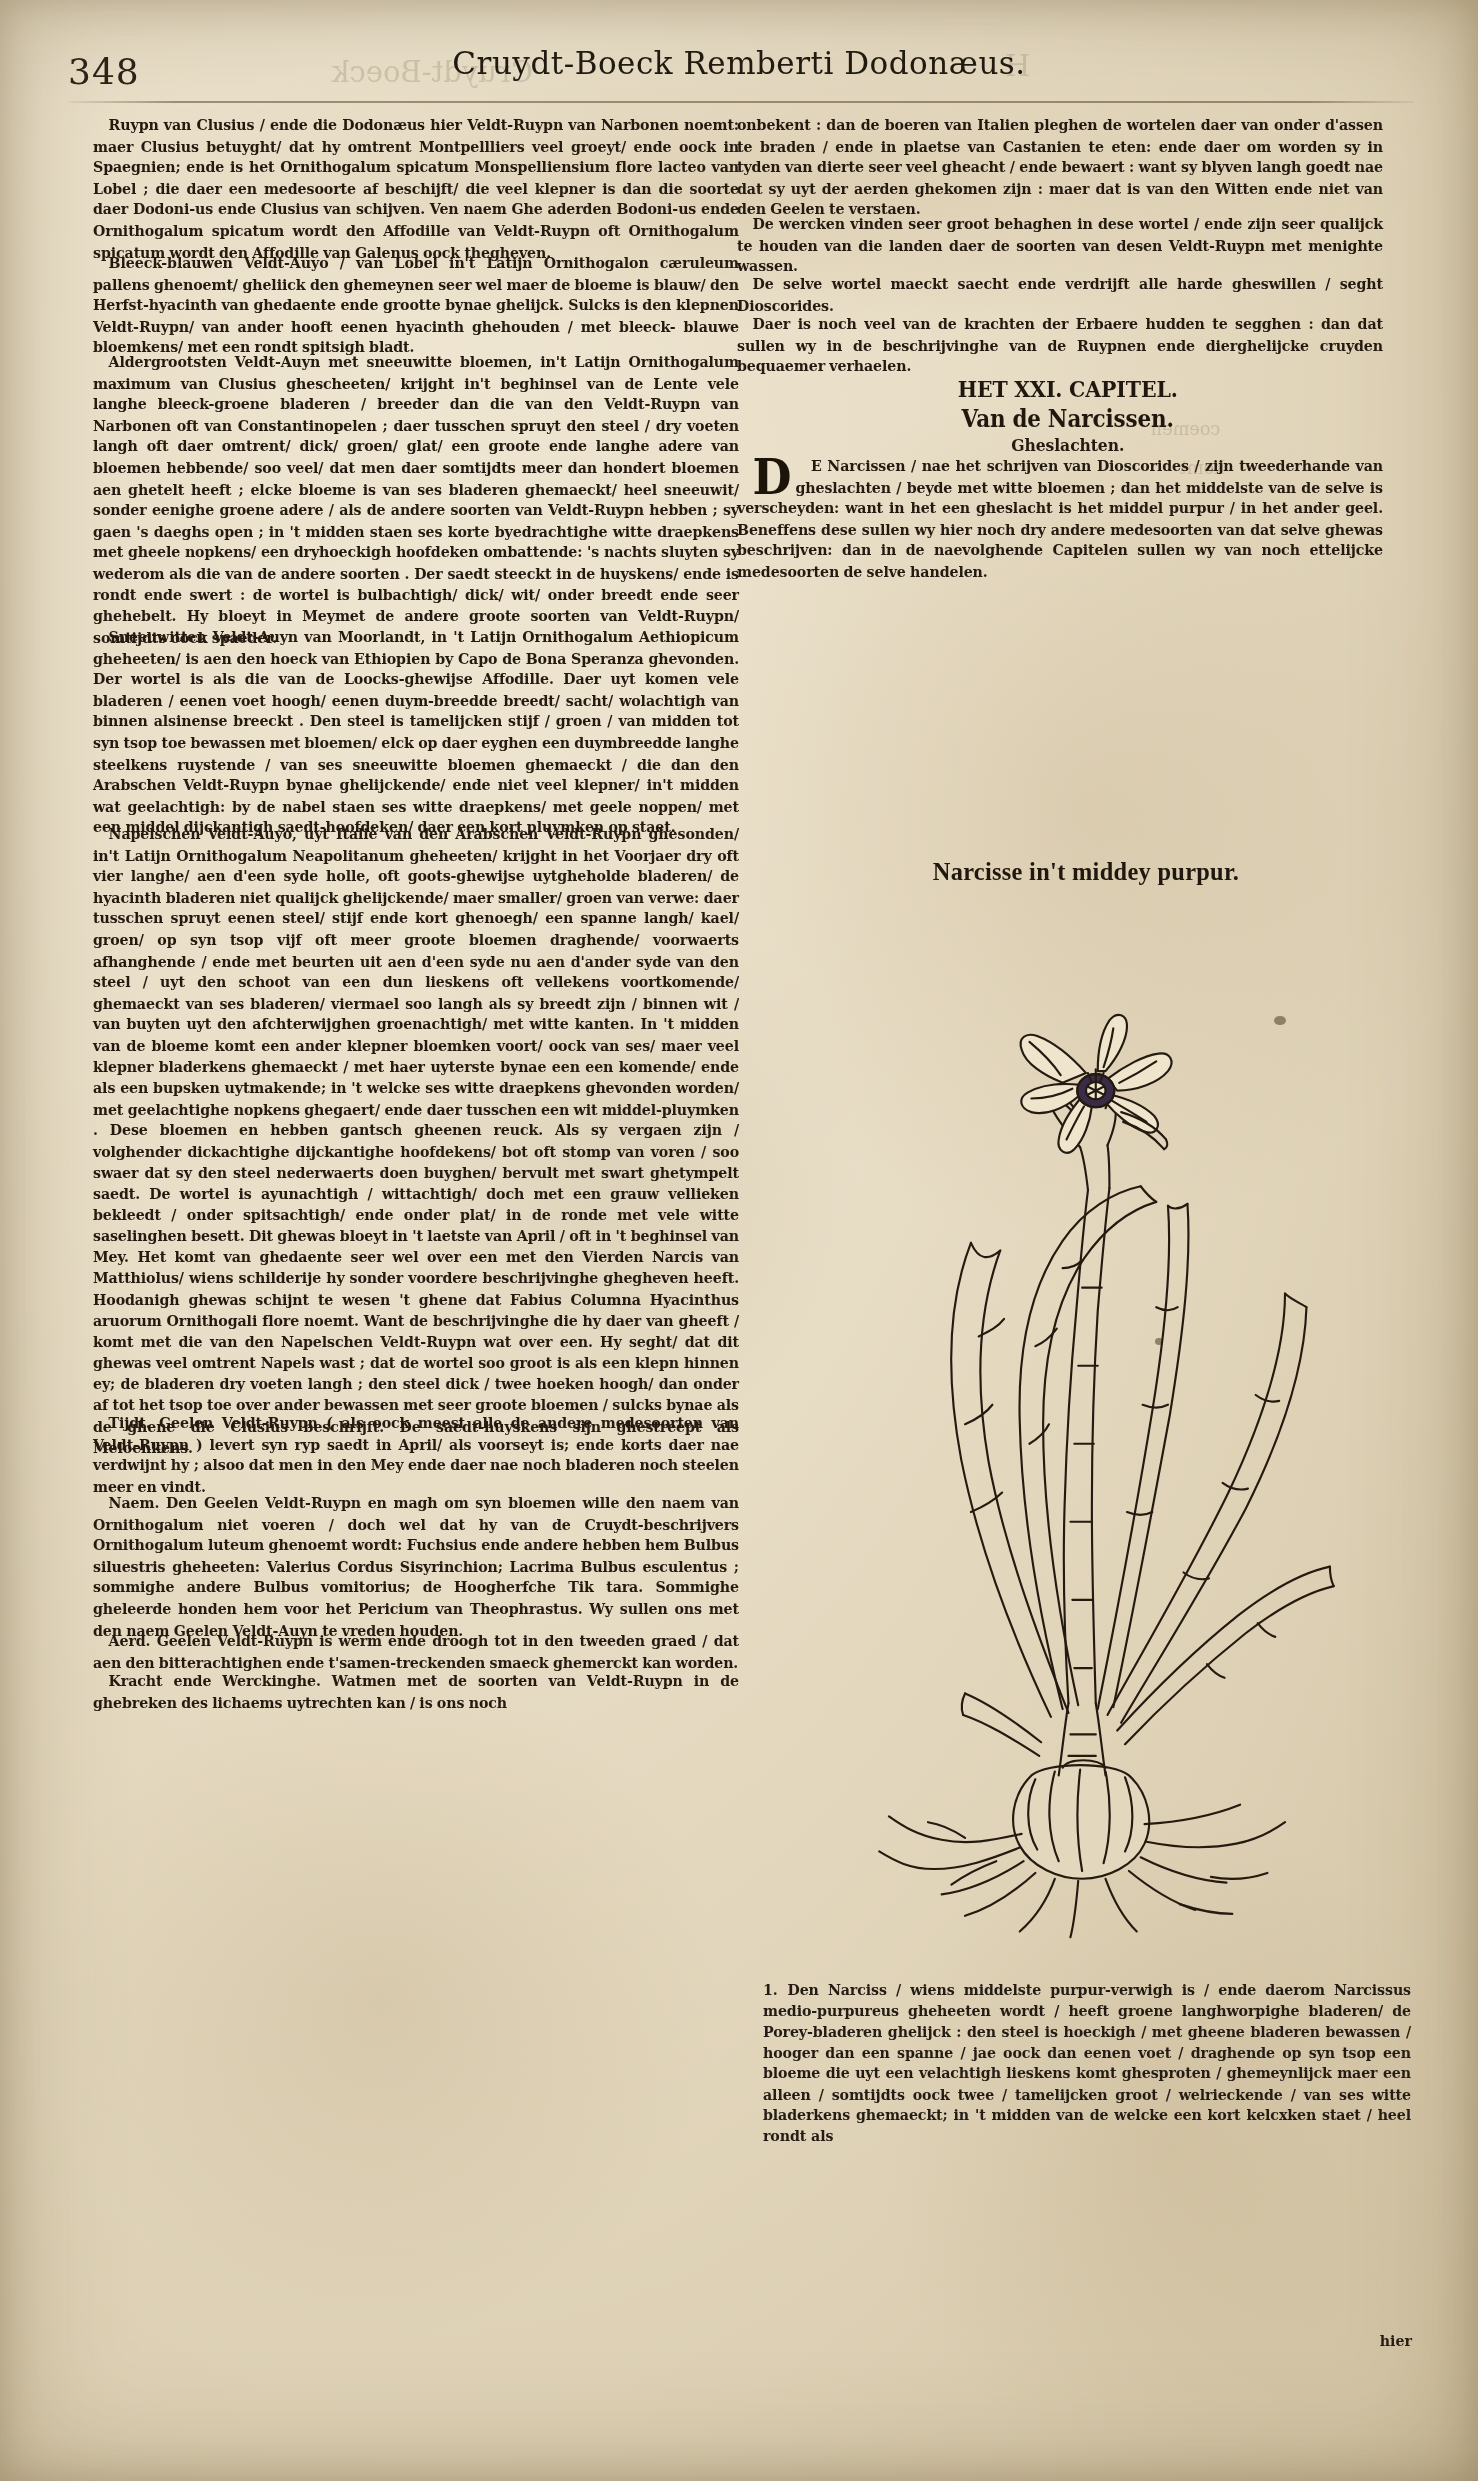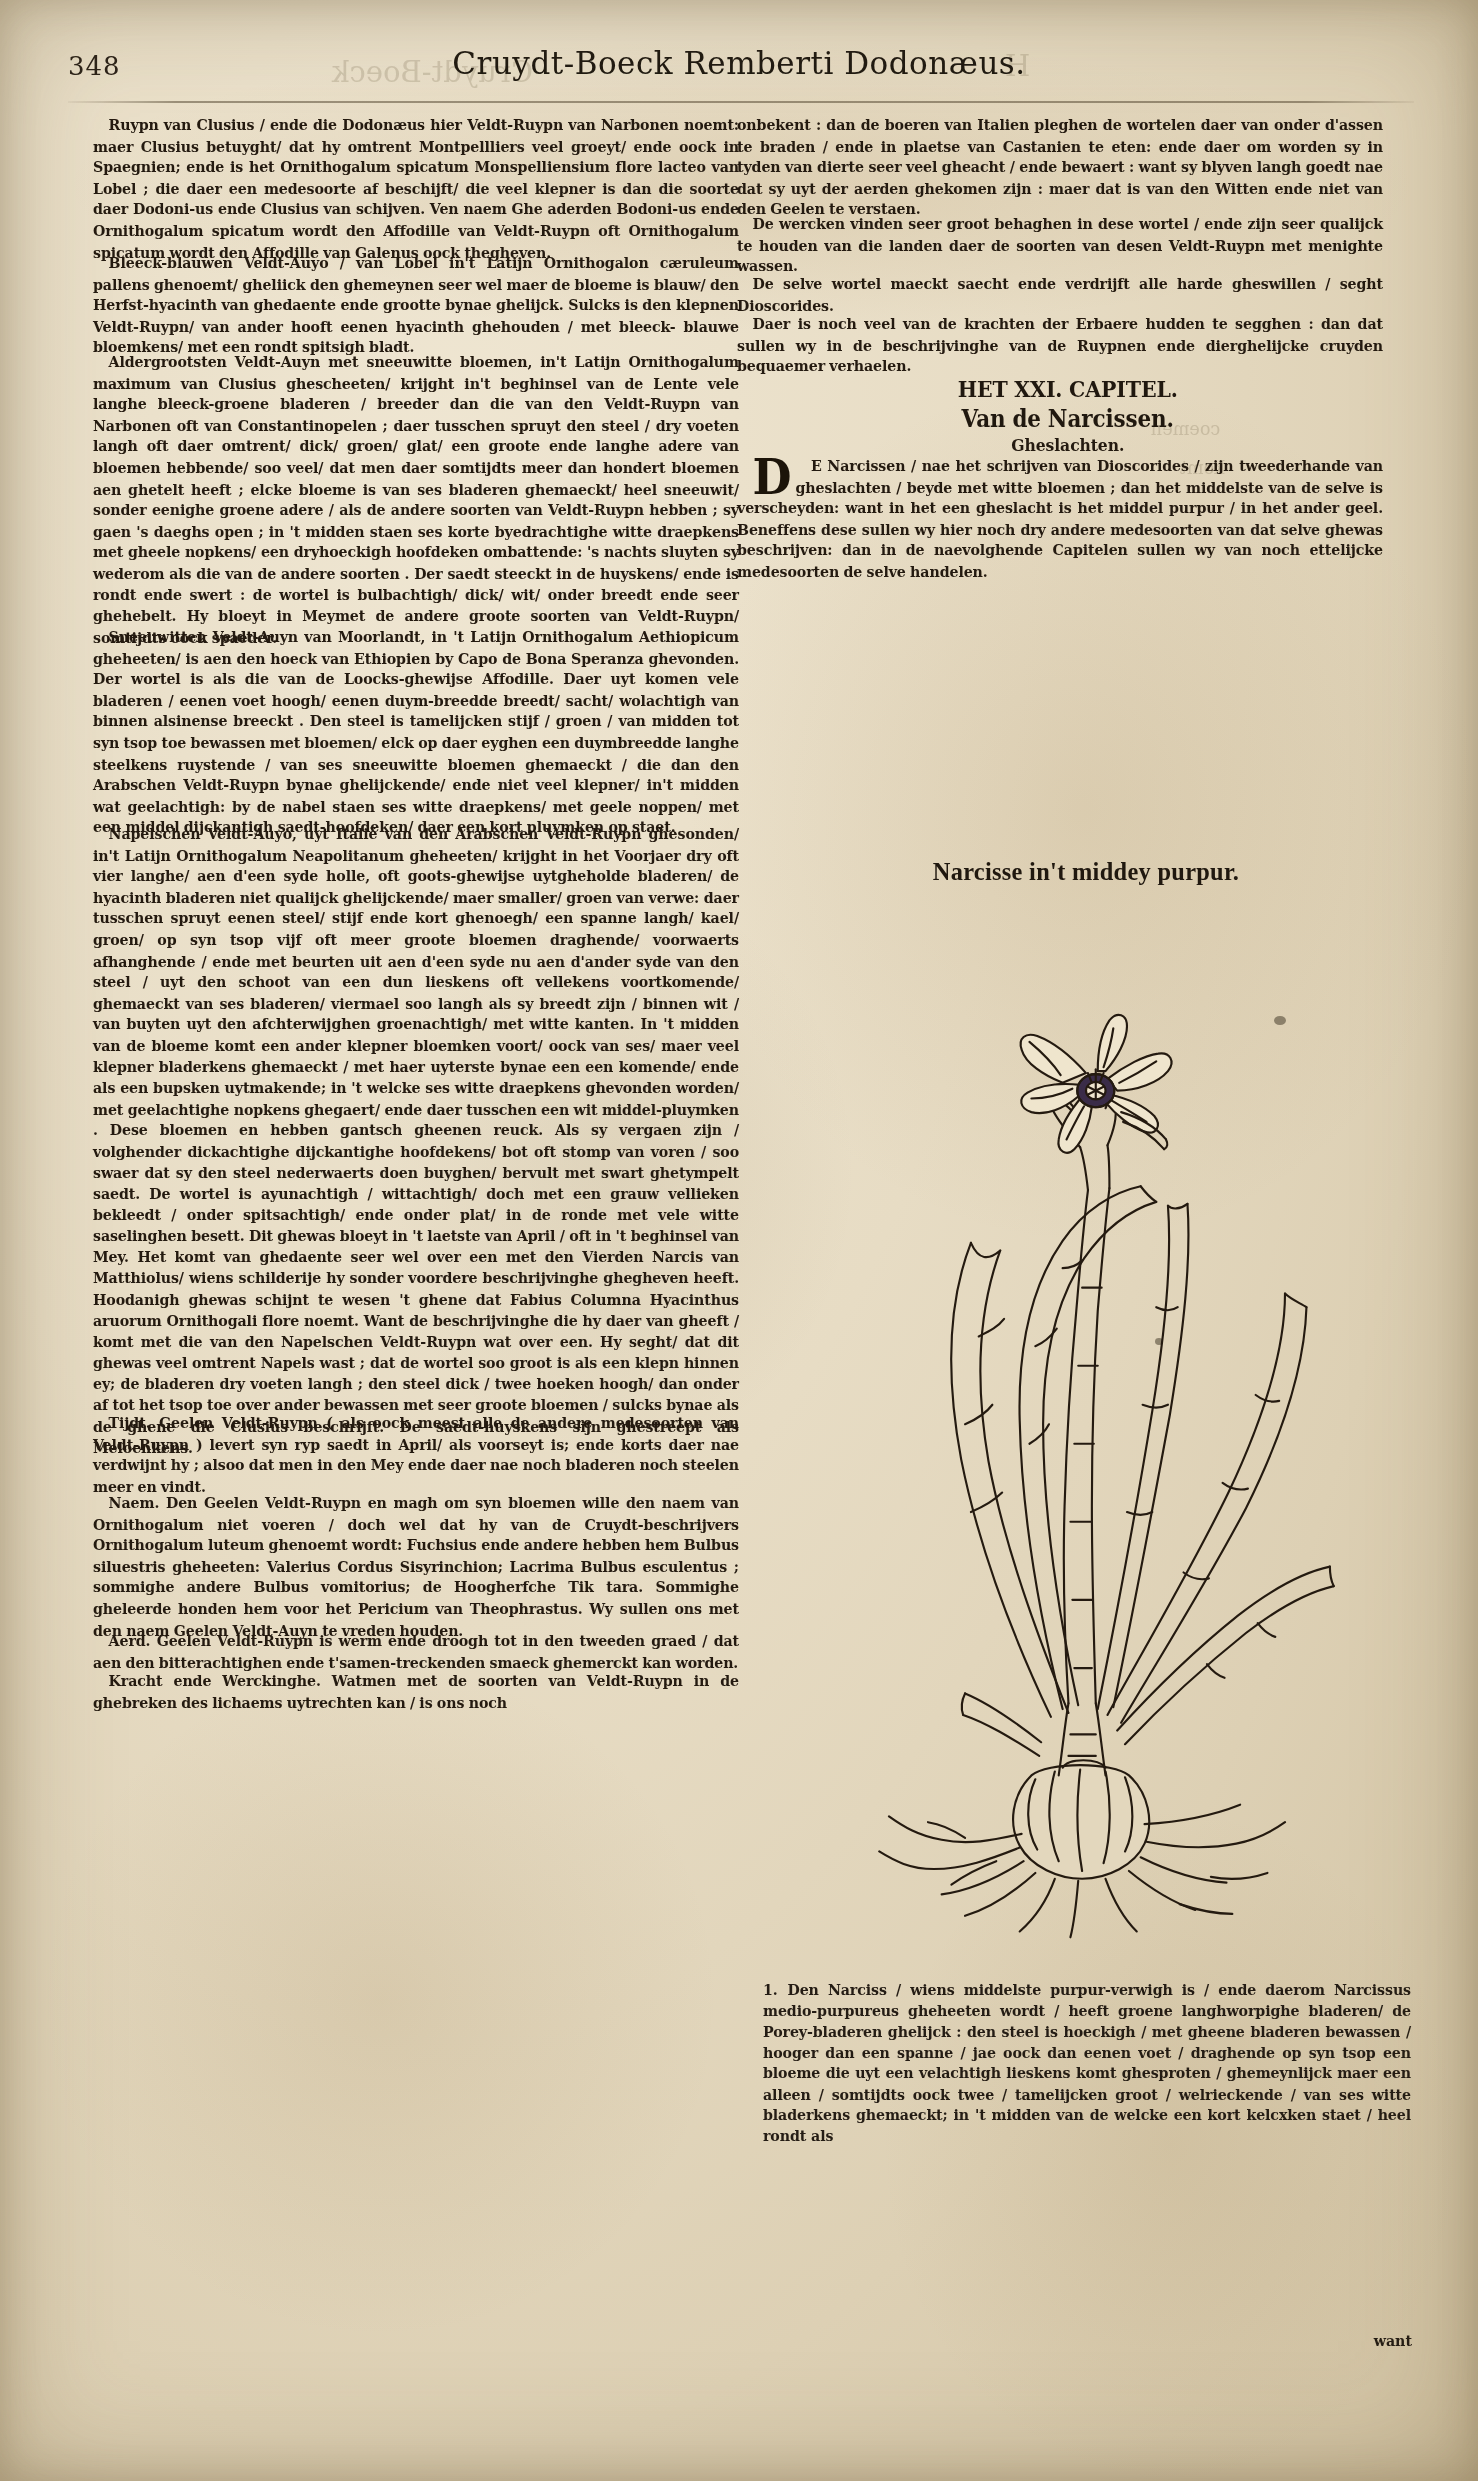--- a/index.html
+++ b/index.html
@@ -45,21 +45,21 @@
     font-family: "DejaVu Serif", serif;
     transform: scaleX(-1);
     pointer-events: none;
     user-select: none;
   }
 
   
   .folio {
     position: absolute;
     left: 68px; top: 51px;
-    font-size: 26px;
+    font-size: 36px;
     letter-spacing: 1px;
     color: #2a2118;
   }
   .running-title {
     position: absolute;
     left: 0; right: 0; top: 45px;
     text-align: center;
     font-size: 31px;
     color: #1e1810;
     letter-spacing: 0.5px;
@@ -385,17 +385,17 @@
         <path d="M362 210 C380 216 394 226 404 238"></path>
         <path d="M406 228 C408 232 408 236 404 238"></path>
       </g>
     </svg>
   </div>
 
   <div class="fig-caption">
     <span class="num">1.</span><span>Den Narciss / wiens middelste purpur-verwigh is / ende daerom Narcissus medio-purpureus gheheeten wordt / heeft groene langhworpighe bladeren/ de Porey-bladeren ghelijck : den steel is hoeckigh / met gheene bladeren bewassen / hooger dan een spanne / jae oock dan eenen voet / draghende op syn tsop een bloeme die uyt een velachtigh lieskens komt ghesproten / ghemeynlijck maer een alleen / somtijdts oock twee / tamelijcken groot / welrieckende / van ses witte bladerkens ghemaeckt; in 't midden van de welcke een kort kelcxken staet / heel rondt als</span>
   </div>
 
-  <div class="catchword">want</div>
+  <div class="catchword">hier</div>
 
   <div class="edge-dark"></div>
 </div>
 
 
 </body></html>

